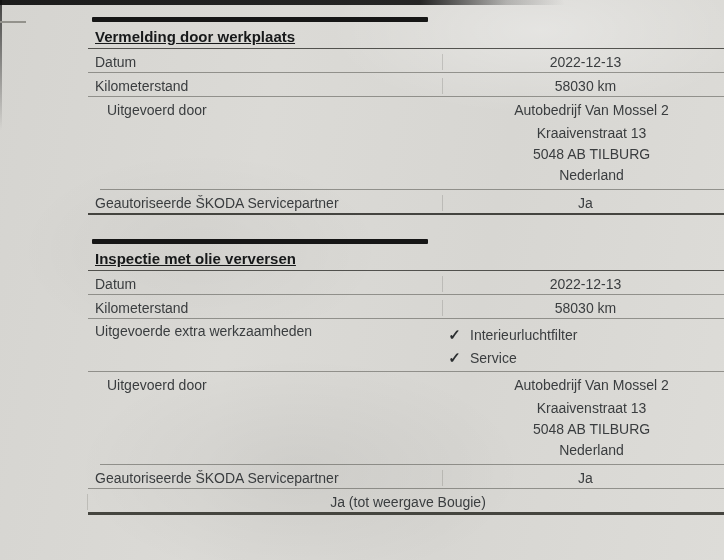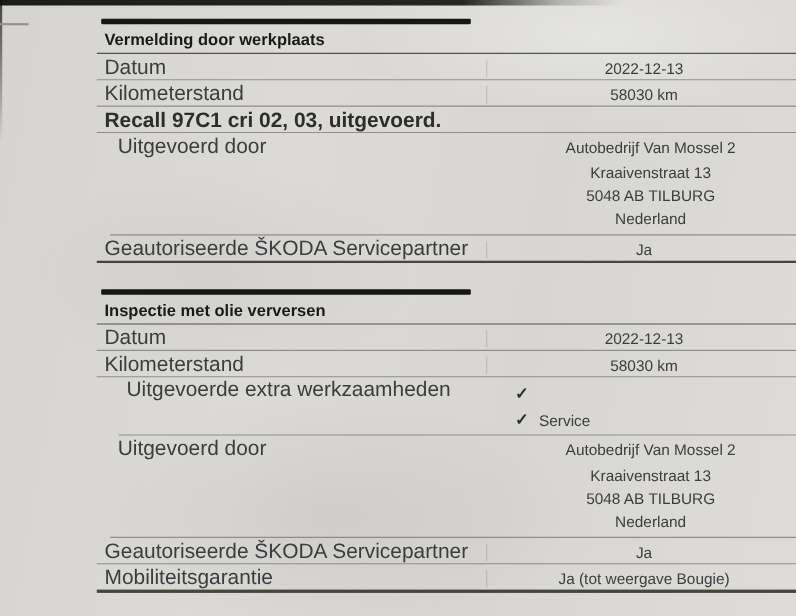--- a/index.html
+++ b/index.html
@@ -42,41 +42,42 @@
   .bar {
     height: 5px; width: 336px; margin-left: 4px;
     background: #161616; border-radius: 1px;
   }
   .title {
     margin: 0;
     font-size: 15px; font-weight: bold; color: #17191a;
     line-height: 18px;
     padding: 6px 0 2px 7px;
     border-bottom: 1px solid rgba(48,48,44,0.8);
+    text-decoration: underline;
   }
 
   .row {
     display: flex; align-items: flex-start;
     border-bottom: 1px solid rgba(72,72,66,0.5);
     padding: 5px 0 2px 0;
   }
   .label {
     flex: 0 0 348px; padding-left: 7px;
-    font-size: 19px; line-height: 16px; color: #3a3d3f;
+    font-size: 14px; line-height: 16px; color: #3a3d3f;
   }
   .value {
     flex: 1; padding-left: 4px;
     font-size: 14px; line-height: 16px; color: #3a3d3f; text-align: center;
   }
   .row-value .value { border-left: 1px solid rgba(60,60,55,0.18); margin-left: -1px; }
   .row-note .label { flex-basis: 620px; font-weight: 600; color: #2d2d2d; }
   .row-multiline { padding-bottom: 3px; margin-left: 12px; }
   .row-multiline .value .vline { line-height: 21px; height: 21px; }
   .row-multiline .value .vline:first-child { line-height: 16px; height: 17px; padding-bottom: 4px; }
-  .row-checklist { padding: 4px 0 2px 0; margin-left: 20px; }
+  .row-checklist { padding: 4px 0 2px 0; }
   .check-item { display: flex; align-items: center; height: 23px; }
   .check-icon {
     font-weight: bold; font-size: 15px; color: #2b2e30;
     width: 15px; margin-right: 8px; line-height: 15px;
   }
   .section-end .row:last-child,
   .row.end-dark { border-bottom: 2px solid rgba(42,42,38,0.85); }
   section.second { margin-top: 24px; }
   .row-last-cut { border-bottom: 3px solid #45453f; }
 </style>
@@ -93,23 +94,20 @@
       <div class="bar"></div>
       <h2 class="title">Vermelding door werkplaats</h2>
       <div class="rows">
           <div class="row row-value">
             <div class="label">Datum</div>
             <div class="value">2022-12-13</div>
           </div>
           <div class="row row-value">
             <div class="label">Kilometerstand</div>
             <div class="value">58030 km</div>
-          </div>
-          <div class="row row-note">
-            <div class="label">Recall 97C1 cri 02, 03, uitgevoerd.</div>
           </div>
           <div class="row row-multiline">
             <div class="label">Uitgevoerd door</div>
             <div class="value">
               <div class="vline">Autobedrijf Van Mossel 2</div>
               <div class="vline">Kraaivenstraat 13</div>
               <div class="vline">5048 AB TILBURG</div>
               <div class="vline">Nederland</div>
             </div>
           </div>
@@ -130,20 +128,21 @@
           </div>
           <div class="row row-value">
             <div class="label">Kilometerstand</div>
             <div class="value">58030 km</div>
           </div>
           <div class="row row-checklist">
             <div class="label">Uitgevoerde extra werkzaamheden</div>
             <div class="value">
               <div class="check-item">
                 <span class="check-icon">✓</span>
+                <span>Interieurluchtfilter</span>
               </div>
               <div class="check-item">
                 <span class="check-icon">✓</span>
                 <span>Service</span>
               </div>
             </div>
           </div>
           <div class="row row-multiline">
             <div class="label">Uitgevoerd door</div>
             <div class="value">
@@ -151,19 +150,18 @@
               <div class="vline">Kraaivenstraat 13</div>
               <div class="vline">5048 AB TILBURG</div>
               <div class="vline">Nederland</div>
             </div>
           </div>
           <div class="row row-value">
             <div class="label">Geautoriseerde ŠKODA Servicepartner</div>
             <div class="value">Ja</div>
           </div>
           <div class="row row-value row-last-cut">
-            <div class="label">Mobiliteitsgarantie</div>
             <div class="value">Ja (tot weergave Bougie)</div>
           </div>
         </div>
     </section>
   </div>
 </div>
 
 </body></html>

